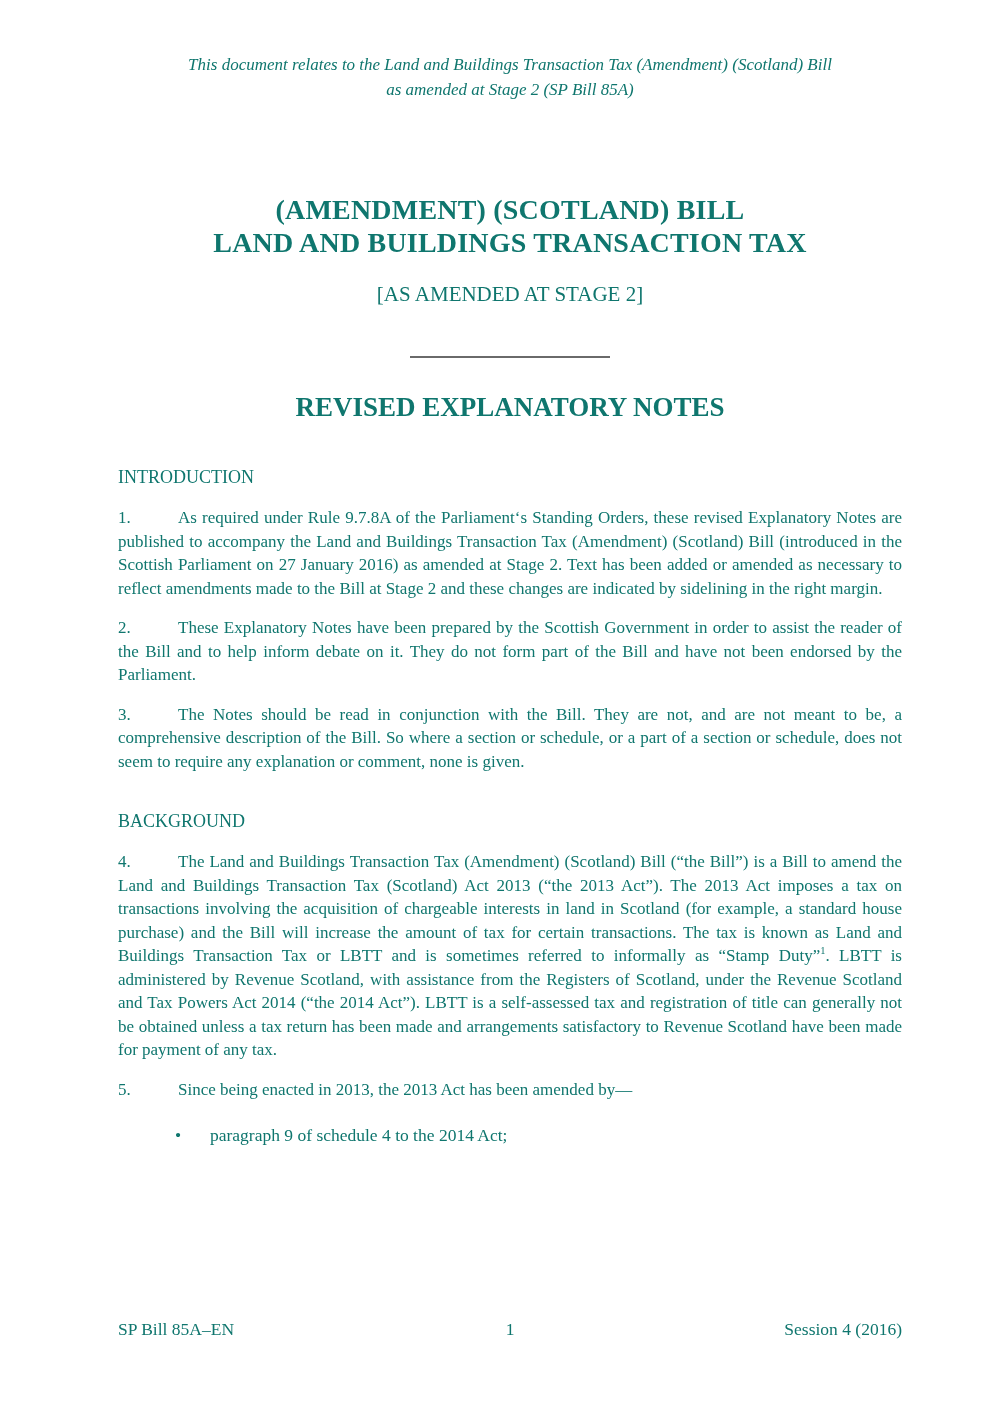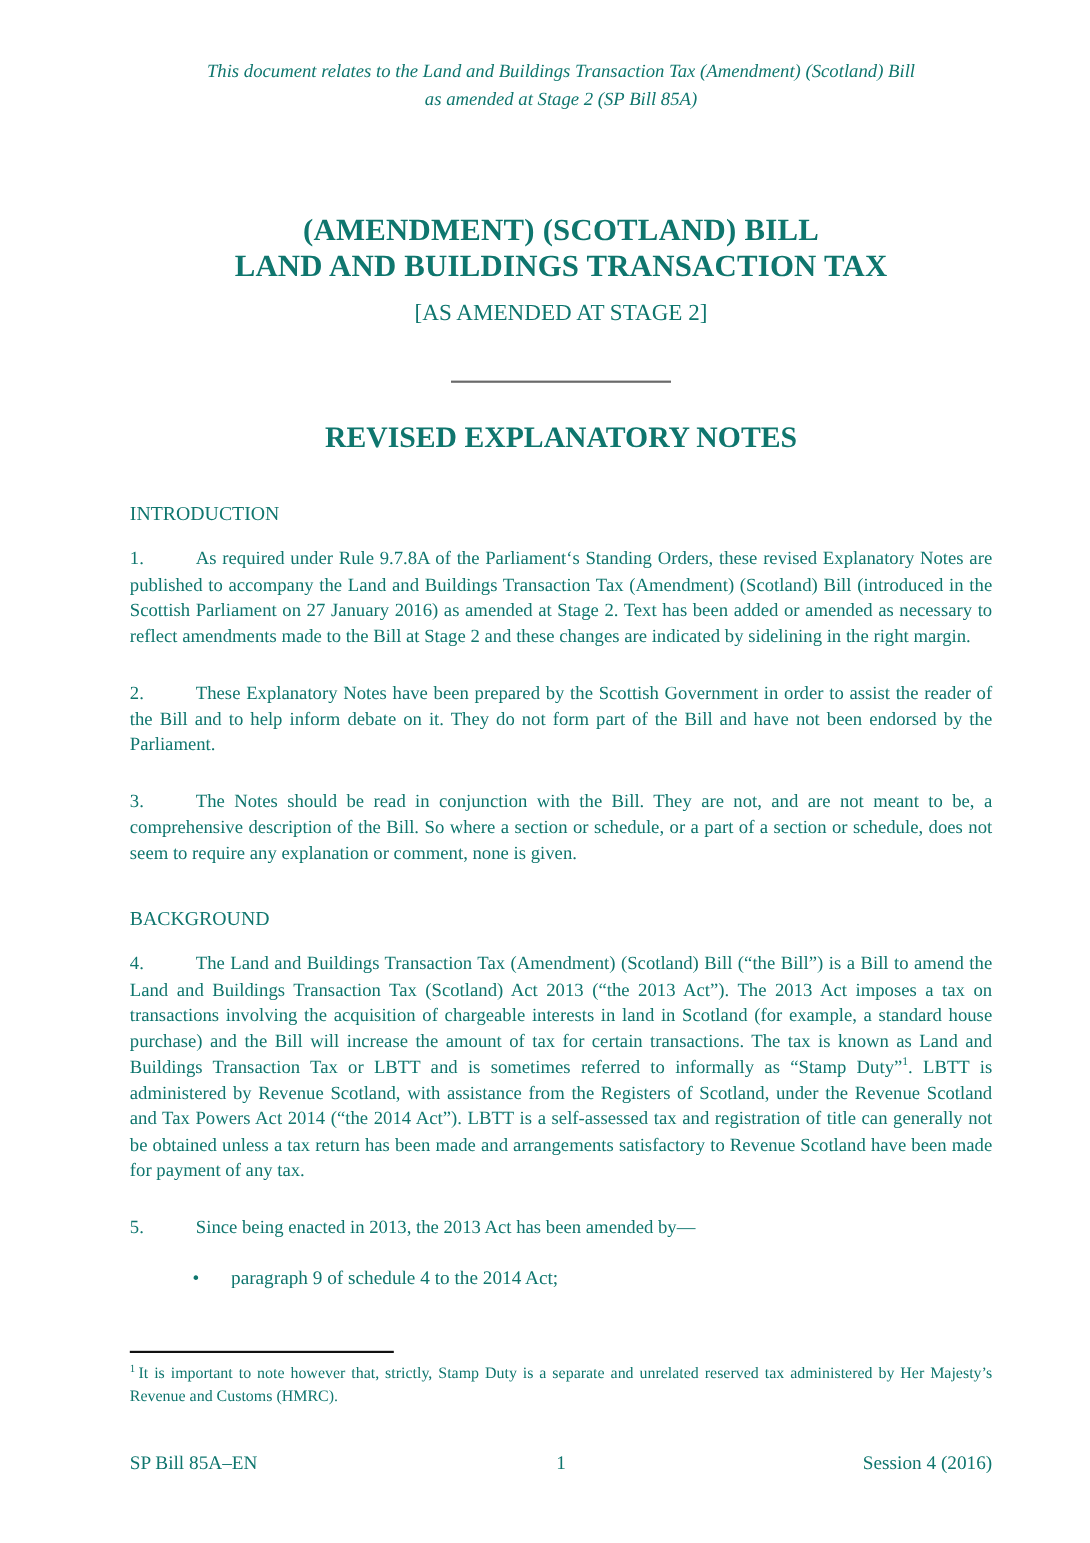--- a/index.html
+++ b/index.html
@@ -25,21 +25,21 @@
     font-size: 17px;
     line-height: 25px;
   }
   .title-block { margin-top: 91px; text-align: center; }
   .main-title {
     font-size: 28px;
     font-weight: bold;
     line-height: 33px;
     letter-spacing: 0.2px;
   }
-  .stage-note { font-size: 21px; line-height: 27px; margin-top: 12px; }
+  .stage-note { font-size: 21px; line-height: 27px; margin-top: 22px; }
   .title-rule {
     width: 200px;
     height: 2px;
     background: #6a6a6a;
     margin: 48px auto 0 auto;
   }
   .doc-subtitle {
     margin-top: 36px;
     text-align: center;
     font-size: 27px;
@@ -53,21 +53,21 @@
   }
   .sh-intro { margin-top: 44px; }
   .sh-background { margin-top: 36px; }
   .para {
     margin: 0;
     font-size: 17px;
     line-height: 23.5px;
     text-align: justify;
   }
   .mt-first { margin-top: 17px; }
-  .mt-para  { margin-top: 28px; }
+  .mt-para  { margin-top: 16px; }
   .pnum { display: inline-block; width: 60px; }
   .fnref {
     font-size: 0.62em;
     vertical-align: super;
     line-height: 0;
   }
   .bullet-row {
     margin-top: 23px;
     display: flex;
     font-size: 17.5px;
@@ -150,23 +150,19 @@
 
     <p class="para mt-para"><span class="pnum">5.</span><span>Since being enacted in 2013, the 2013 Act has been amended by—</span></p>
 
     <div class="bullet-row">
       <span class="bullet-glyph">•</span>
       <span>paragraph 9 of schedule 4 to the 2014 Act;</span>
     </div>
 
   </div>
 
-  <div class="footnote-block">
-    <div class="footnote-rule"></div>
-    <div class="footnote-text"><span class="fnmark">1</span><span>It is important to note however that, strictly, Stamp Duty is a separate and unrelated reserved tax administered by Her Majesty’s Revenue and Customs (HMRC).</span></div>
-  </div>
 
   <div class="footer-row">
     <span class="footer-left">SP Bill 85A–EN</span>
     <span class="footer-page">1</span>
     <span class="footer-right">Session 4 (2016)</span>
   </div>
 </div>
 
 </body></html>

